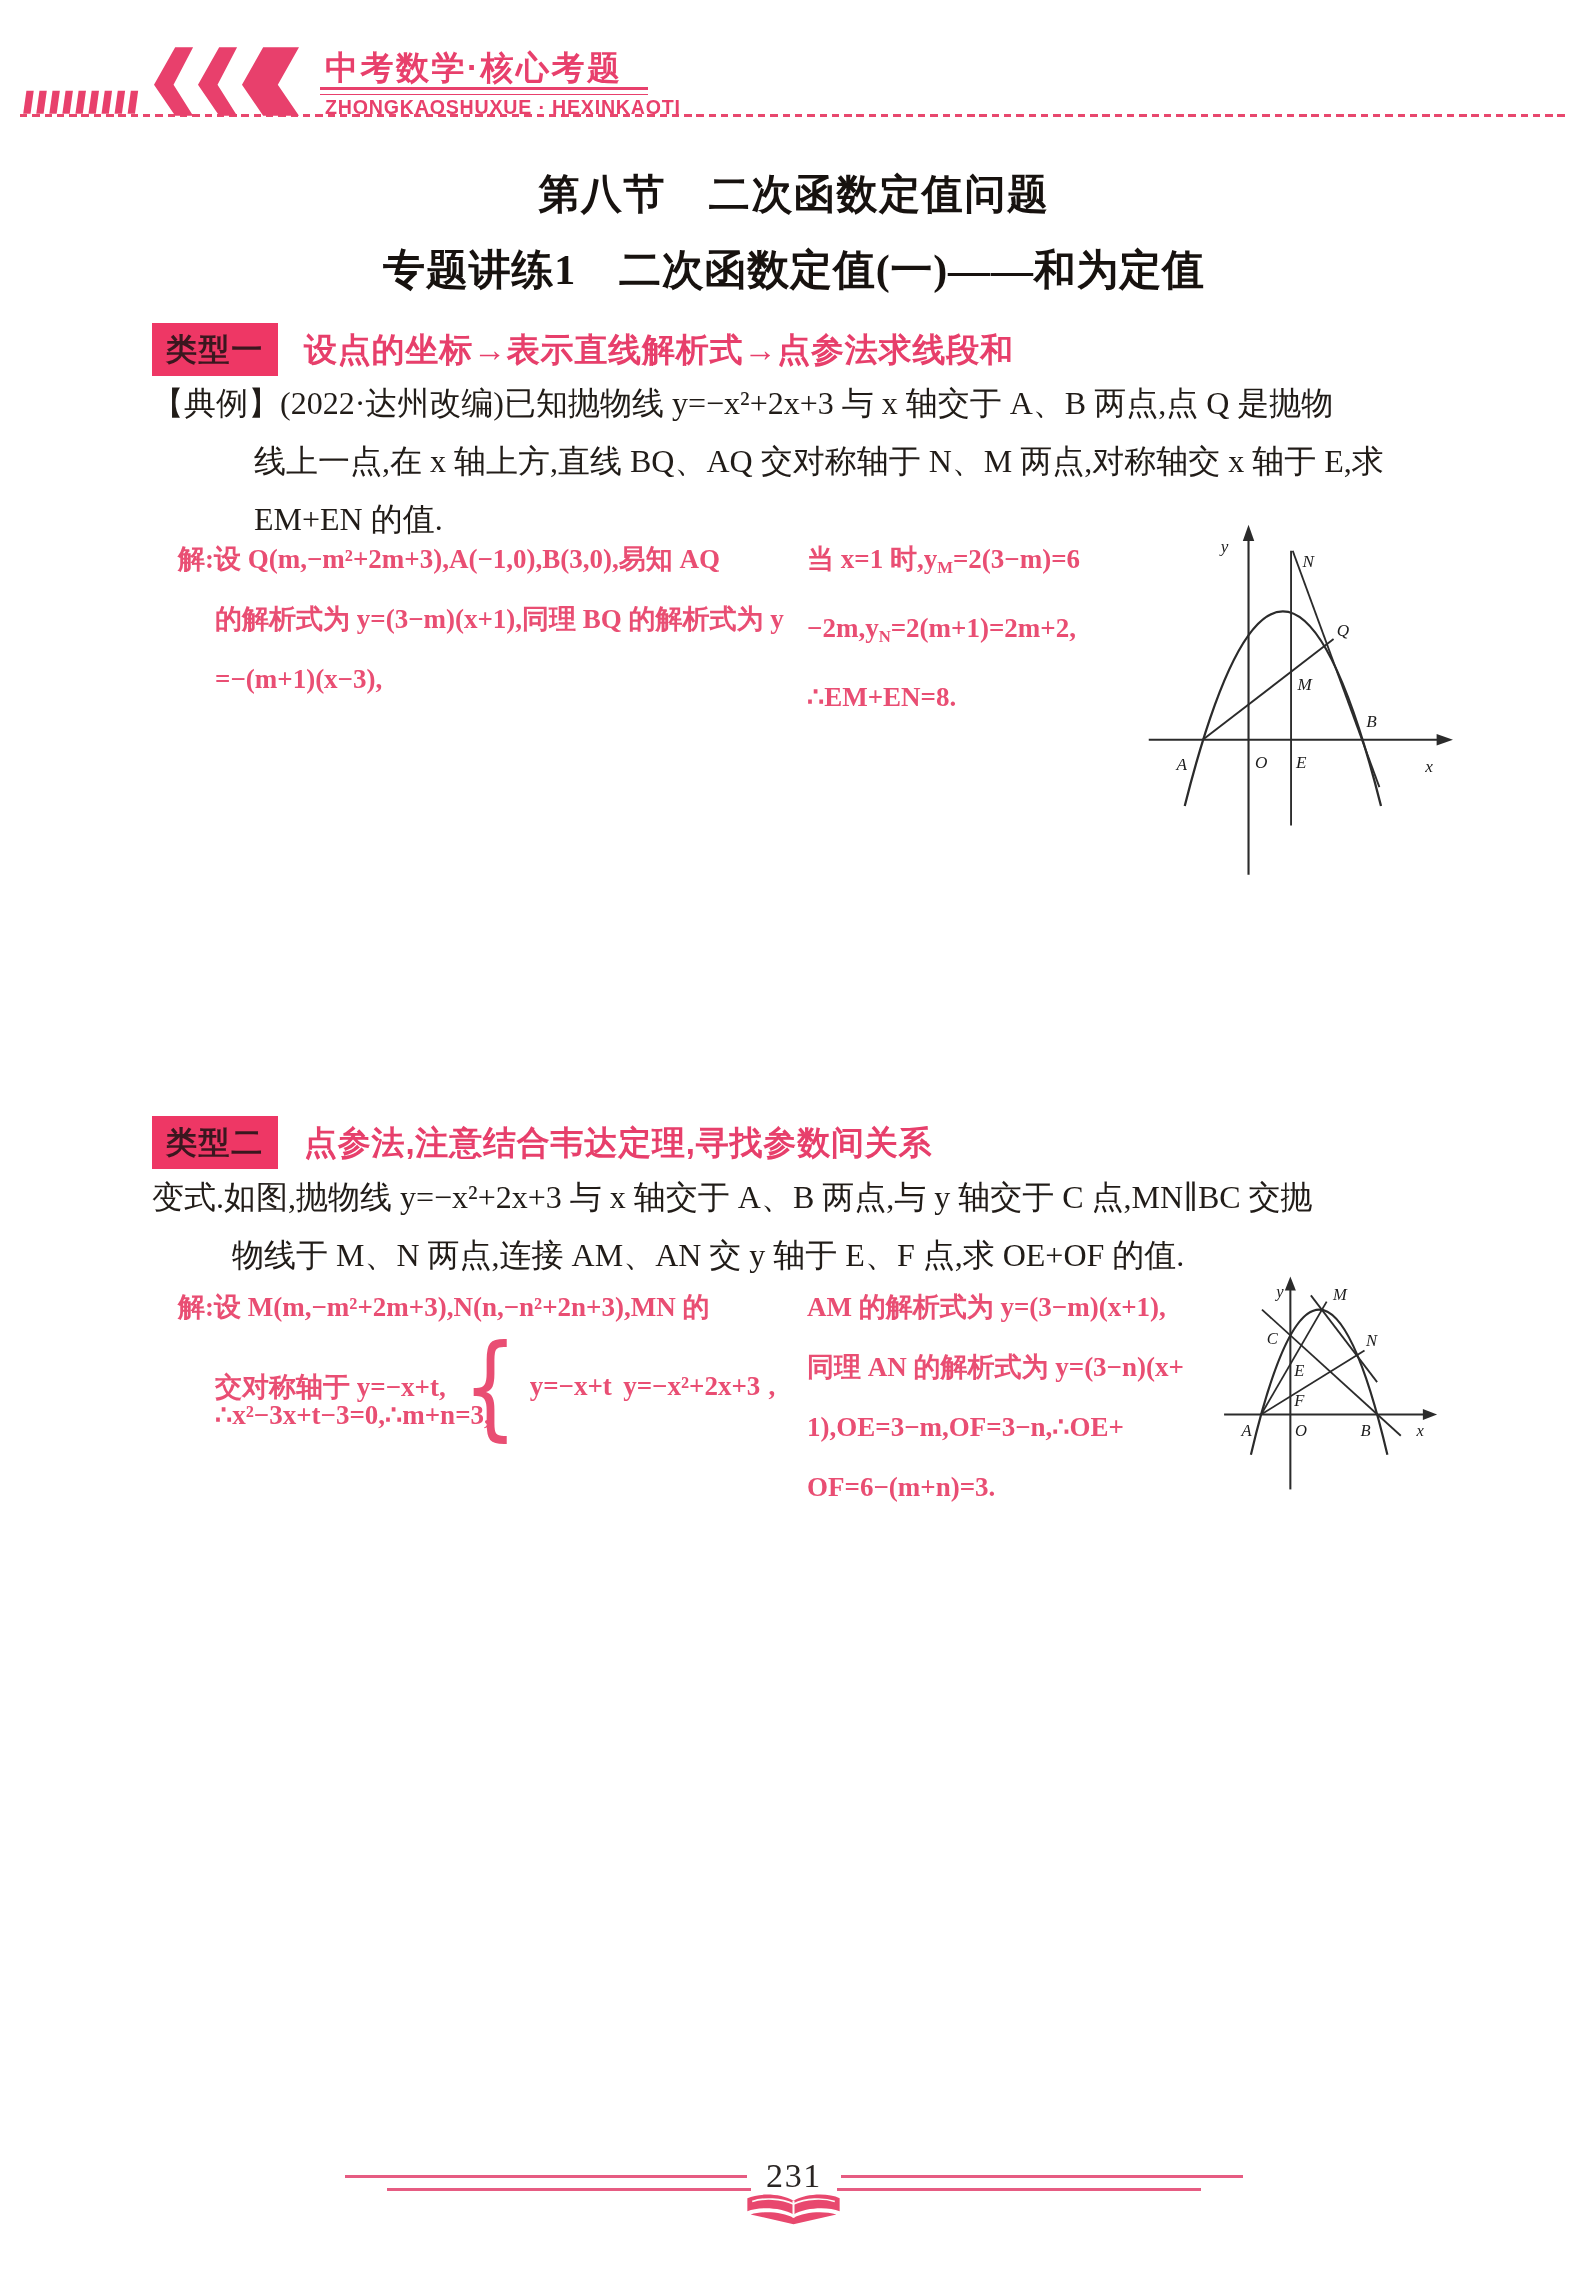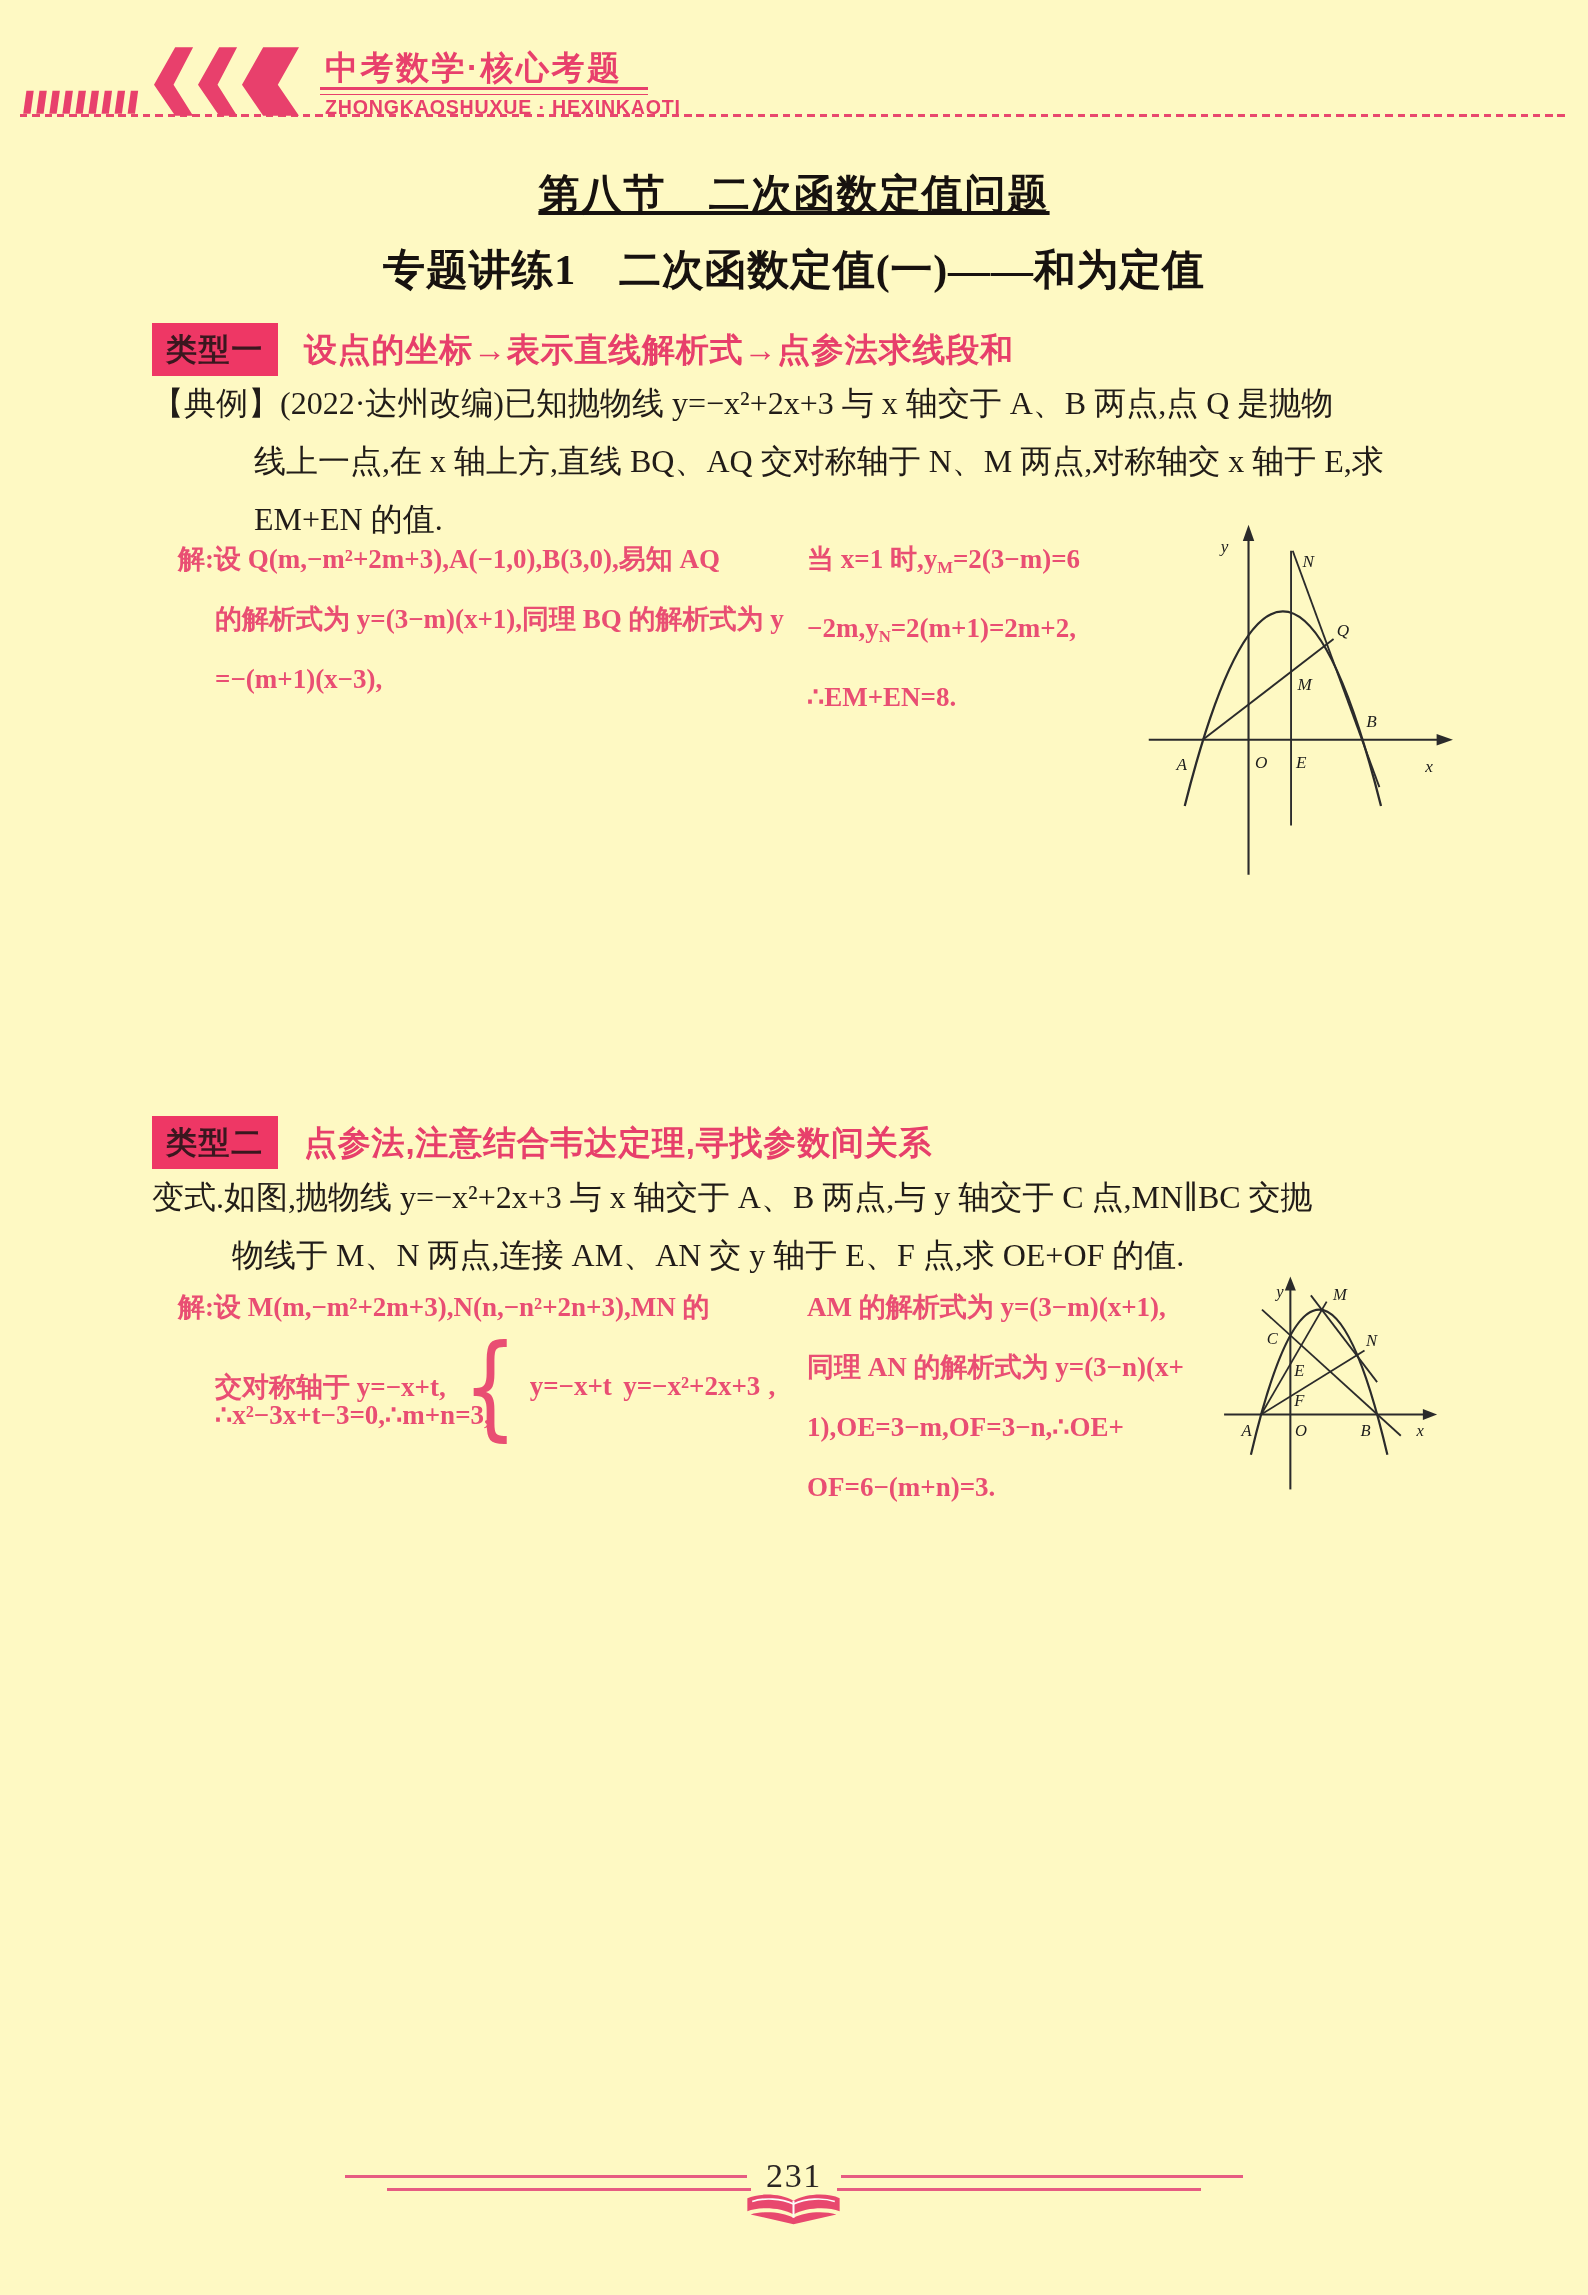--- a/index.html
+++ b/index.html
@@ -1,34 +1,34 @@
 <!DOCTYPE html>
 <html style="font-size:13px"><head>
 <meta charset="utf-8">
 <style>
   html,body{margin:0;padding:0;background:#e9e6e2;}
   .page{
     position:relative;width:1588px;height:2295px;margin:0 auto;
-    background:#fef9c3;overflow:hidden;
+    background:#ffffff;overflow:hidden;
     font-family:"Liberation Serif","DejaVu Serif",serif;color:#262019;
   }
   .abs{position:absolute;}
   .nowrap{white-space:nowrap;}
 
   
   .logo-cn{font-family:"Liberation Sans","DejaVu Sans",sans-serif;
     font-weight:bold;font-size:33px;letter-spacing:2.5px;color:#e8406c;}
   .logo-underline{width:328px;height:4.1px;border-top:3.3px solid #e8406c;border-bottom:1.6px solid #e8406c;}
   .logo-en{font-family:"Liberation Sans","DejaVu Sans",sans-serif;
     font-weight:bold;font-size:19.6px;letter-spacing:0.8px;color:#e8406c;}
   .dashed-rule{height:3.3px;
     background:repeating-linear-gradient(90deg,#e8486e 0 7.4px,transparent 7.4px 12.3px);}
 
   
-  .title-1{left:0;right:0;text-align:center;font-size:41px;font-weight:bold;letter-spacing:1.6px;color:#17120f;text-decoration:underline;}
+  .title-1{left:0;right:0;text-align:center;font-size:41px;font-weight:bold;letter-spacing:1.6px;color:#17120f;}
   .title-2{left:0;right:0;text-align:center;font-size:42px;font-weight:bold;letter-spacing:0.8px;color:#17120f;}
 
   
   .badge{font-family:"Liberation Sans","DejaVu Sans",sans-serif;
     background:#ee3765;color:#3a171f;font-weight:bold;font-size:31px;
     padding:5.7px 14px;letter-spacing:1.6px;}
   .subtitle{font-family:"Liberation Sans","DejaVu Sans",sans-serif;
     color:#e73f6b;font-weight:bold;font-size:33px;letter-spacing:0.8px;}
 
   

